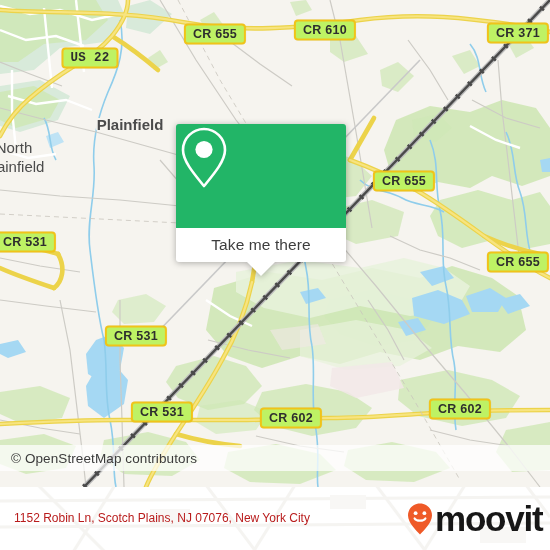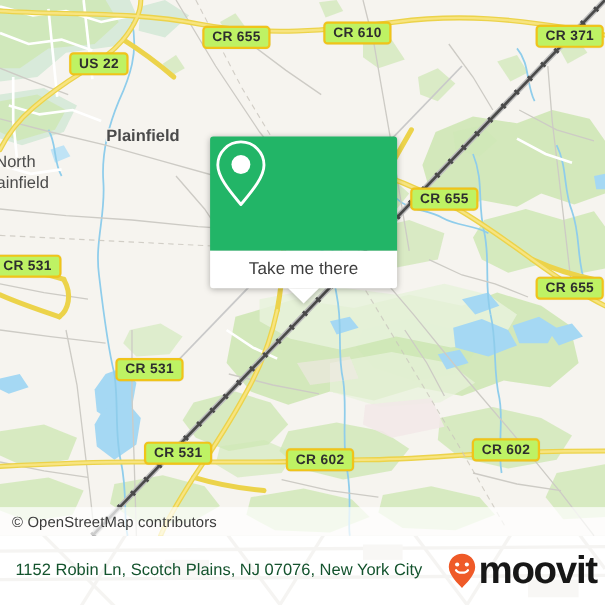--- a/index.html
+++ b/index.html
@@ -10,21 +10,21 @@
     background:#ffffff;
   }
   #root{position:relative;width:550px;height:550px;overflow:hidden;background:#fff;}
 
   
   .map{position:absolute;left:0;top:0;width:550px;height:487px;overflow:hidden;background:#f6f4ef;}
   .map svg{position:absolute;left:0;top:0;display:block;}
 
   
   .attrib{
-    position:absolute;left:0;bottom:0;width:550px;height:26px;
+    position:absolute;left:0;bottom:16px;width:550px;height:26px;
     background:rgba(255,255,255,0.72);
     display:flex;align-items:center;
   }
   .attrib span{
     font-size:13.5px;color:#3b3b3b;padding-left:11px;letter-spacing:.1px;
   }
 
   
   .shield{
     position:absolute;
@@ -51,21 +51,21 @@
     white-space:nowrap;
     text-shadow:
       1.4px 0 0 #f6f4ef,-1.4px 0 0 #f6f4ef,0 1.4px 0 #f6f4ef,0 -1.4px 0 #f6f4ef,
       1px 1px 0 #f6f4ef,-1px 1px 0 #f6f4ef,1px -1px 0 #f6f4ef,-1px -1px 0 #f6f4ef;
     pointer-events:none;
   }
   .placelabel.two{line-height:19px;text-align:center;white-space:normal;}
 
   
   .callout{
-    position:absolute;left:191px;top:124px;width:170px;
+    position:absolute;left:176px;top:124px;width:170px;
     filter:drop-shadow(0 1px 3px rgba(0,0,0,.30));
   }
   .callout-top{
     background:#22b567;
     height:104px;
     border-radius:3px 3px 0 0;
     display:flex;align-items:center;justify-content:center;
   }
   .callout-bot{
     background:#ffffff;
@@ -90,23 +90,23 @@
     position:absolute;left:0;top:487px;width:550px;height:63px;
     background:#ffffff;
     display:flex;align-items:center;
     overflow:hidden;
   }
   .footer-wm{position:absolute;left:0;top:0;width:550px;height:63px;opacity:.5;}
   .footer-addr{
     position:relative;
     padding-left:14px;
     width:390px;
-    font-size:15px;
+    font-size:12px;
     line-height:21px;
-    color:#14532d;
+    color:#b91c1c;
     z-index:2;
   }
   .brand{
     position:relative;z-index:2;
     display:flex;align-items:center;
     margin-left:2px;
     justify-content:space-between;
   }
   .brand .pin{width:28px;height:34px;display:block;}
   .brand .wordmark{
@@ -298,21 +298,21 @@
         <path d="M0,214 L80,218 L160,222 L240,226"></path>
       </g>
     </svg>
 
     <div class="placelabel" style="left:130px;top:124px;font-weight:bold;">Plainfield</div>
     <div class="placelabel two" style="left:14px;top:157px;width:96px;">North Plainfield</div>
 
     <div class="shield" style="left:215px;top:34px;">CR 655</div>
     <div class="shield" style="left:325px;top:30px;text-align:right;">CR 610</div>
     <div class="shield" style="left:518px;top:33px;">CR 371</div>
-    <div class="shield" style="left:90px;top:58px;">US 22</div>
+    <div class="shield" style="left:90px;top:58px;font-family:Liberation Mono, monospace;">US 22</div>
     <div class="shield" style="left:404px;top:181px;">CR 655</div>
     <div class="shield" style="left:25px;top:242px;">CR 531</div>
     <div class="shield" style="left:518px;top:262px;">CR 655</div>
     <div class="shield" style="left:136px;top:336px;">CR 531</div>
     <div class="shield" style="left:162px;top:412px;">CR 531</div>
     <div class="shield" style="left:291px;top:418px;">CR 602</div>
     <div class="shield" style="left:460px;top:409px;">CR 602</div>
 
     <div class="callout">
       <div class="callout-top">

